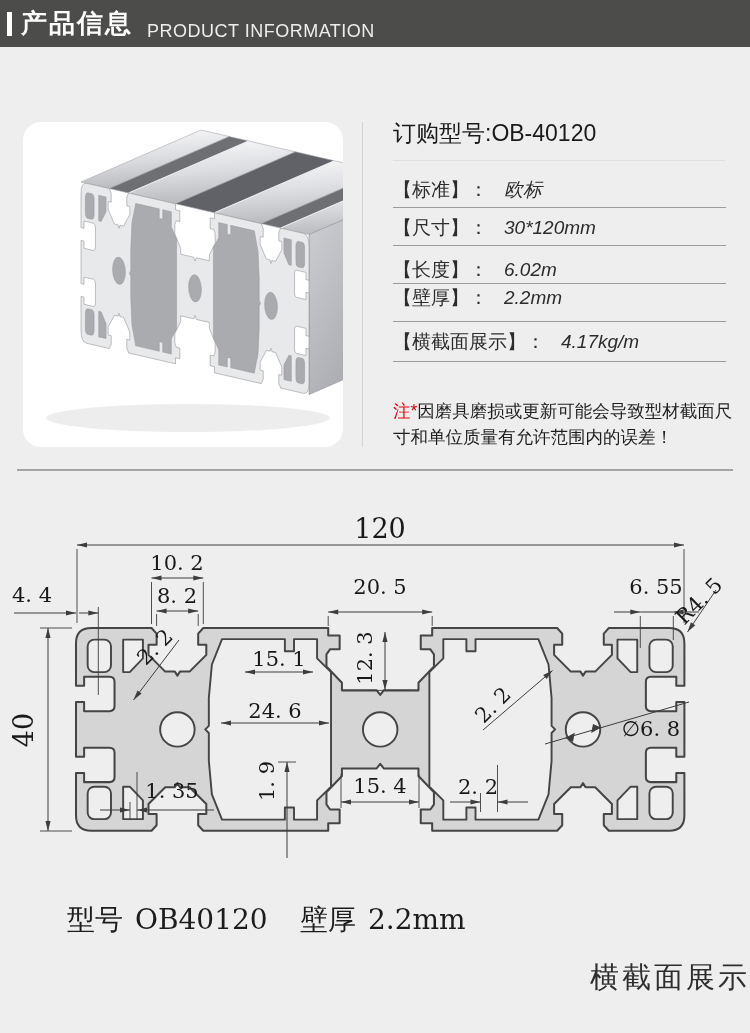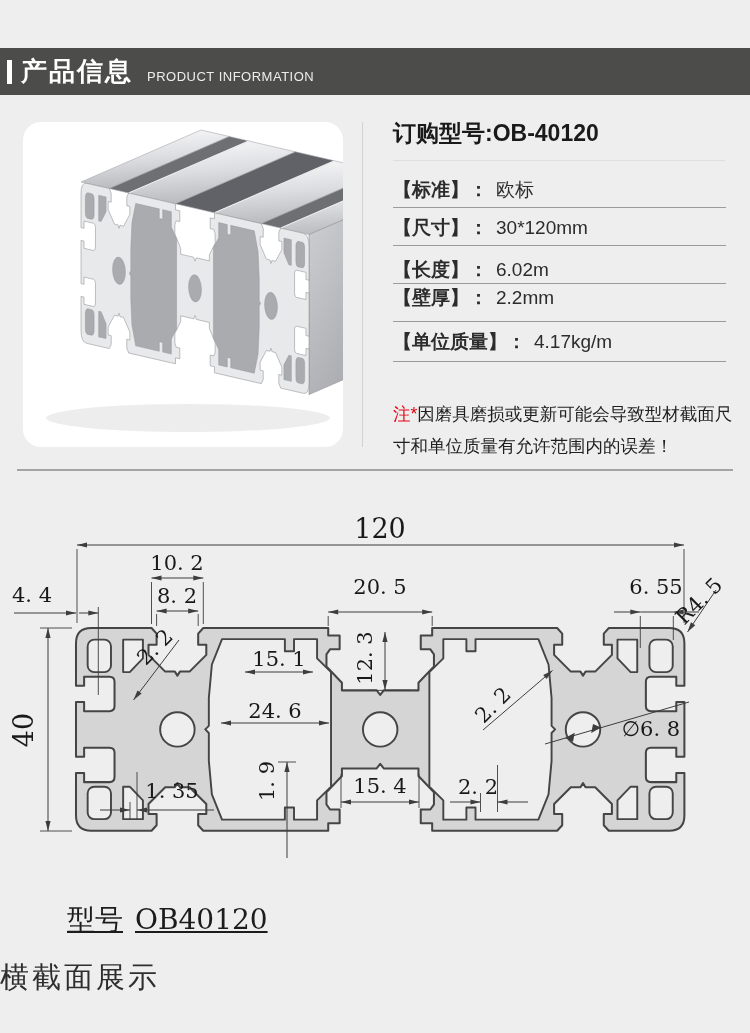--- a/index.html
+++ b/index.html
@@ -3,50 +3,50 @@
 <meta charset="utf-8">
 <style>
   html,body{margin:0;padding:0;}
   body{
     width:750px;height:1033px;position:relative;overflow:hidden;
     background:#eeeeee;
     font-family:"Liberation Sans","DejaVu Sans",sans-serif;
     -webkit-font-smoothing:antialiased;
   }
   
-  .header{position:absolute;left:0;top:0;width:750px;height:47px;background:#4c4c4a;margin-top:48px;}
+  .header{position:absolute;left:0;top:0;width:750px;height:47px;background:#4c4c4a;}
   .header .accent{position:absolute;left:7px;top:12px;width:5px;height:24px;background:#ffffff;}
   .header .title{position:absolute;left:21px;top:6px;font-size:26px;font-weight:bold;color:#ffffff;letter-spacing:2px;}
-  .header .subtitle{position:absolute;left:147px;top:21px;font-size:13px;color:#ededed;letter-spacing:0.5px;}
+  .header .subtitle{position:absolute;left:147px;top:21px;font-size:18px;color:#ededed;letter-spacing:0.5px;}
   
   .card{position:absolute;left:23px;top:122px;width:320px;height:325px;background:#ffffff;border-radius:18px;overflow:hidden;}
   .vdivider{position:absolute;left:362px;top:122px;width:1px;height:325px;background:#d2d2d2;}
   
-  .panel-title{position:absolute;left:393px;top:118px;font-size:23px;font-weight:bold;color:#1a1a1a;}
+  .panel-title{position:absolute;left:393px;top:118px;font-size:23px;font-weight:normal;color:#1a1a1a;}
   .panel-divider0{position:absolute;left:393px;top:160px;width:332px;height:1px;background:#dedede;}
   .spec-row{position:absolute;left:393px;width:332px;height:30px;font-size:19px;color:#2c2c2c;white-space:nowrap;}
-  .spec-row .lab{font-weight:700;}
-  .spec-row .val{margin-left:8px;}
+  .spec-row .lab{font-weight:400;}
+  .spec-row .val{margin-left:16px;font-style:italic;}
   .row-div{position:absolute;left:393px;width:333px;height:1px;background:#9b9b9b;}
-  .note{position:absolute;left:393px;top:398px;width:342px;font-size:17.5px;line-height:32px;color:#1e1e1e;}
+  .note{position:absolute;left:393px;top:398px;width:342px;font-size:17.5px;line-height:26px;color:#1e1e1e;}
   .note .red{color:#e60012;}
   
   .main-divider{position:absolute;left:17px;top:469px;width:716px;height:2px;background:#a4a4a4;}
   
   .drawing{position:absolute;left:0;top:490px;}
   .dim-line{stroke:#3d3d3d;stroke-width:1;fill:none;}
   .ext-line{stroke:#3d3d3d;stroke-width:0.9;fill:none;}
   .dim-text{font-family:"DejaVu Serif","Liberation Serif",serif;font-size:21px;fill:#191919;}
   .dim-text.big{font-size:27px;}
   
   .foot-specs{position:absolute;left:0;top:901px;width:750px;height:36px;
     font-family:"DejaVu Serif","Liberation Serif",serif;font-size:28px;color:#1c1c1c;white-space:nowrap;}
-  .foot-item{position:absolute;top:0;text-decoration:underline;}
+  .foot-item{position:absolute;top:0;}
   .foot-item .fl{margin-right:12px;}
-  .caption{position:absolute;left:0;top:958px;width:750px;text-align:left;
+  .caption{position:absolute;left:0;top:958px;width:750px;text-align:right;
     font-size:29px;font-weight:500;color:#2e2e2e;letter-spacing:3px;}
 </style>
 </head>
 <body>
 
 <svg width="0" height="0" style="position:absolute" aria-hidden="true">
   <defs>
     <path id="pbody" d="M 0,3 Q 0,0 3,0 L 14.9,0 L 15.9,1.1 L 15.9,3.3 L 14.3,3.3 L 14.3,5.3 L 17.6,8.6 L 19.5,8.6 L 20,9.4 L 20.5,8.6 L 22.4,8.6 L 25.7,5.3 L 25.7,3.3 L 24.1,3.3 L 24.1,1.1 L 25.1,0 L 49.75,0 L 49.75,1.5 L 52,1.5 L 52,4.2 L 50.1,4.2 L 49.4,5.2 L 49.4,7.6 L 52.45,10.8 L 52.45,12.3 L 59.3,12.3 L 60,13.2 L 60.7,12.3 L 67.55,12.3 L 67.55,10.8 L 70.6,7.6 L 70.6,5.2 L 69.9,4.2 L 68,4.2 L 68,1.5 L 70.25,1.5 L 70.25,0 L 94.9,0 L 95.9,1.1 L 95.9,3.3 L 94.3,3.3 L 94.3,5.3 L 97.6,8.6 L 99.5,8.6 L 100,9.4 L 100.5,8.6 L 102.4,8.6 L 105.7,5.3 L 105.7,3.3 L 104.1,3.3 L 104.1,1.1 L 105.1,0 L 117,0 Q 120,0 120,3 L 120,11.4 L 118.4,11.4 L 118.4,9.6 L 113.4,9.6 Q 112.4,9.6 112.4,10.6 L 112.4,15.4 Q 112.4,16.4 113.4,16.4 L 118.4,16.4 L 118.4,14.6 L 120,14.6 L 120,25.4 L 118.4,25.4 L 118.4,23.6 L 113.4,23.6 Q 112.4,23.6 112.4,24.6 L 112.4,29.4 Q 112.4,30.4 113.4,30.4 L 118.4,30.4 L 118.4,28.6 L 120,28.6 L 120,37 Q 120,40 117,40 L 105.1,40 L 104.1,38.9 L 104.1,36.7 L 105.7,36.7 L 105.7,34.7 L 102.4,31.4 L 100.5,31.4 L 100,30.6 L 99.5,31.4 L 97.6,31.4 L 94.3,34.7 L 94.3,36.7 L 95.9,36.7 L 95.9,38.9 L 94.9,40 L 70.25,40 L 70.25,38.5 L 68,38.5 L 68,35.8 L 69.9,35.8 L 70.6,34.8 L 70.6,32.4 L 67.55,29.2 L 67.55,27.7 L 60.7,27.7 L 60,26.8 L 59.3,27.7 L 52.45,27.7 L 52.45,29.2 L 49.4,32.4 L 49.4,34.8 L 50.1,35.8 L 52,35.8 L 52,38.5 L 49.75,38.5 L 49.75,40 L 25.1,40 L 24.1,38.9 L 24.1,36.7 L 25.7,36.7 L 25.7,34.7 L 22.4,31.4 L 20.5,31.4 L 20,30.6 L 19.5,31.4 L 17.6,31.4 L 14.3,34.7 L 14.3,36.7 L 15.9,36.7 L 15.9,38.9 L 14.9,40 L 3,40 Q 0,40 0,37 L 0,28.6 L 1.6,28.6 L 1.6,30.4 L 6.6,30.4 Q 7.6,30.4 7.6,29.4 L 7.6,24.6 Q 7.6,23.6 6.6,23.6 L 1.6,23.6 L 1.6,25.4 L 0,25.4 L 0,14.6 L 1.6,14.6 L 1.6,16.4 L 6.6,16.4 Q 7.6,16.4 7.6,15.4 L 7.6,10.6 Q 7.6,9.6 6.6,9.6 L 1.6,9.6 L 1.6,11.4 L 0,11.4 Z"></path>
     <g id="pvoids" stroke-linejoin="round">
       <circle cx="20" cy="20" r="3.4"></circle>
@@ -128,21 +128,21 @@
 <div class="row-div" style="top:245px"></div>
 <div class="spec-row" style="top:257px">
   <span class="lab">【长度】：</span><span class="val">6.02m</span>
 </div>
 <div class="row-div" style="top:283px"></div>
 <div class="spec-row" style="top:285px">
   <span class="lab">【壁厚】：</span><span class="val">2.2mm</span>
 </div>
 <div class="row-div" style="top:321px"></div>
 <div class="spec-row" style="top:329px">
-  <span class="lab">【单位质量】：</span><span class="val">4.17kg/m</span>
+  <span class="lab">【横截面展示】：</span><span class="val">4.17kg/m</span>
 </div>
 <div class="row-div" style="top:361px"></div>
 
 <div class="note">
   <span class="red">注*</span><span>因磨具磨损或更新可能会导致型材截面尺寸和单位质量有允许范围内的误差！</span>
 </div>
 
 <div class="main-divider"></div>
 
 <svg class="drawing" width="750" height="380" viewBox="0 0 750 380">
@@ -227,14 +227,17 @@
     <text class="dim-text" x="380" y="303">15. 4</text>
     <text class="dim-text" x="478" y="304">2. 2</text>
     <text class="dim-text" x="498" y="220" transform="rotate(-45 498 220)">2. 2</text>
   </g>
 </svg>
 
 <div class="foot-specs">
   <span class="foot-item" style="left:67px">
     <span class="fl">型号</span><span>OB40120</span>
   </span>
+  <span class="foot-item" style="left:300px">
+    <span class="fl">壁厚</span><span>2.2mm</span>
+  </span>
 </div>
 <div class="caption">横截面展示</div>
 
 </body></html>

